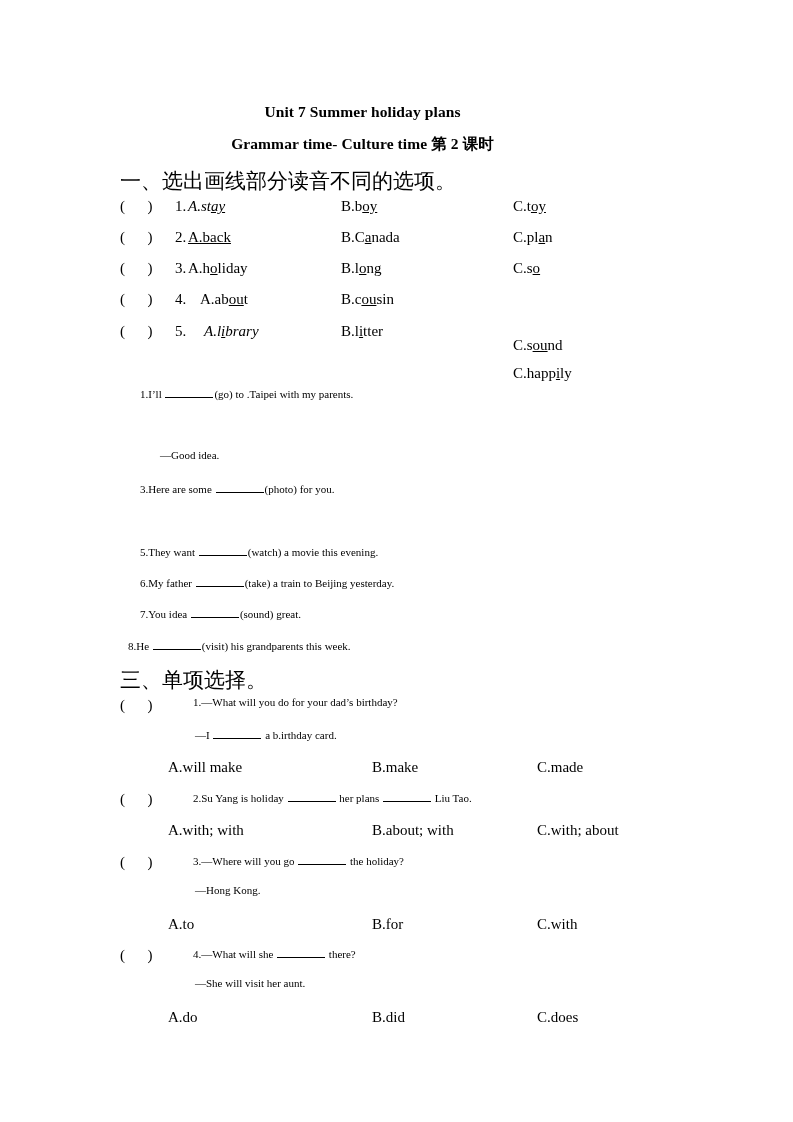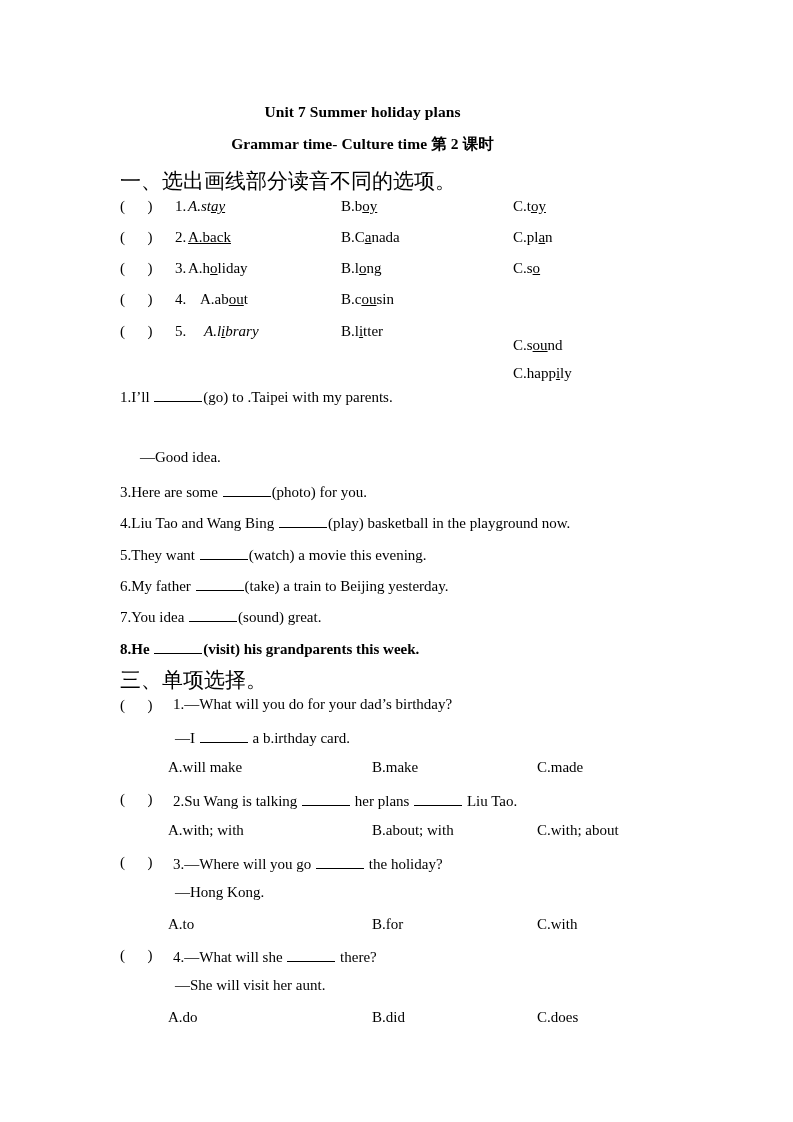--- a/index.html
+++ b/index.html
@@ -43,23 +43,24 @@
     position: absolute;
     left: 120px;
     font-size: 21px;
     font-family: "DejaVu Sans", "Liberation Sans", sans-serif;
     white-space: nowrap;
   }
 
   
   .line {
     position: absolute;
-    font-size: 15px;
+    font-size: 11px;
     white-space: nowrap;
     line-height: 1;
+    margin-left: 20px;
   }
 
   
   .paren {
     position: absolute;
     left: 120px;
     font-size: 15px;
     white-space: pre;
   }
 
@@ -120,41 +121,40 @@
   <div class="opt" style="left:513px; top:333px;margin-top:32px;"><span>C.happ</span><span class="u">i</span><span>ly</span></div>
 
 
   <div class="line" style="left:120px; top:387px;"><span>1.I’ll </span><span class="blank b-md"></span><span>(go) to .Taipei with my parents.</span></div>
 
 
   <div class="line" style="left:140px; top:450px;">—Good idea.</div>
 
   <div class="line" style="left:120px; top:482px;"><span>3.Here are some </span><span class="blank b-md"></span><span>(photo) for you.</span></div>
 
-  <div class="line" style="left:120px; top:513px;"><span>4.Liu Tao and Wang Bing </span><span class="blank b-md"></span><span>(play) basketball in the playground now.</span></div>
 
   <div class="line" style="left:120px; top:545px;"><span>5.They want </span><span class="blank b-md"></span><span>(watch) a movie this evening.</span></div>
 
   <div class="line" style="left:120px; top:576px;"><span>6.My father </span><span class="blank b-md"></span><span>(take) a train to Beijing yesterday.</span></div>
 
   <div class="line" style="left:120px; top:607px;"><span>7.You idea </span><span class="blank b-md"></span><span>(sound) great.</span></div>
 
-  <div class="line" style="left:120px; top:639px;font-weight:bold;"><span>8.He </span><span class="blank b-md"></span><span>(visit) his grandparents this week.</span></div>
+  <div class="line" style="left:108px; top:639px;"><span>8.He </span><span class="blank b-md"></span><span>(visit) his grandparents this week.</span></div>
 
   <div class="section-heading" style="top:666px;">三、单项选择。</div>
 
   <div class="paren" style="top:697px;">(      )</div>
   <div class="line" style="left:173px; top:697px;"><span>1.</span><span>—What will you do for your dad’s birthday?</span></div>
   <div class="line" style="left:175px; top:728px;"><span>—I </span><span class="blank b-md"></span><span> a b.irthday card.</span></div>
   <div class="opt" style="left:168px; top:759px;">A.will make</div>
   <div class="opt" style="left:372px; top:759px;">B.make</div>
   <div class="opt" style="left:537px; top:759px;">C.made</div>
 
   <div class="paren" style="top:791px;">(      )</div>
-  <div class="line" style="left:173px; top:791px;"><span>2.</span><span>Su Wang is talking </span><span class="blank b-md"></span><span> her plans </span><span class="blank b-md"></span><span> Liu Tao.</span></div>
+  <div class="line" style="left:173px; top:791px;"><span>2.</span><span>Su Yang is holiday </span><span class="blank b-md"></span><span> her plans </span><span class="blank b-md"></span><span> Liu Tao.</span></div>
   <div class="opt" style="left:168px; top:822px;">A.with; with</div>
   <div class="opt" style="left:372px; top:822px;">B.about; with</div>
   <div class="opt" style="left:537px; top:822px;">C.with; about</div>
 
   <div class="paren" style="top:854px;">(      )</div>
   <div class="line" style="left:173px; top:854px;"><span>3.</span><span>—Where will you  go </span><span class="blank b-md"></span><span> the holiday?</span></div>
   <div class="line" style="left:175px; top:885px;">—Hong Kong.</div>
   <div class="opt" style="left:168px; top:916px;">A.to</div>
   <div class="opt" style="left:372px; top:916px;">B.for</div>
   <div class="opt" style="left:537px; top:916px;">C.with</div>

